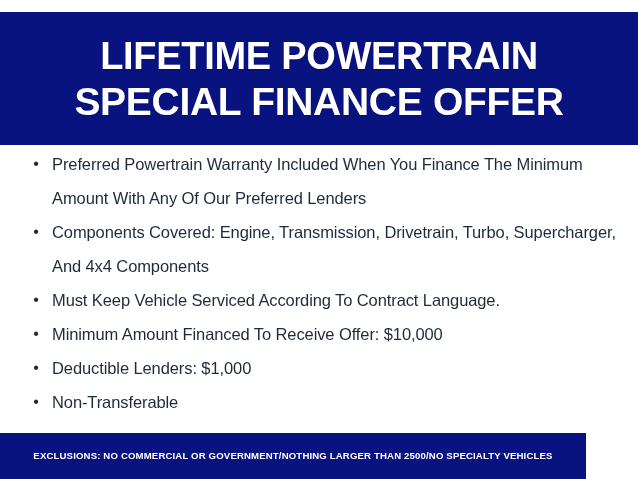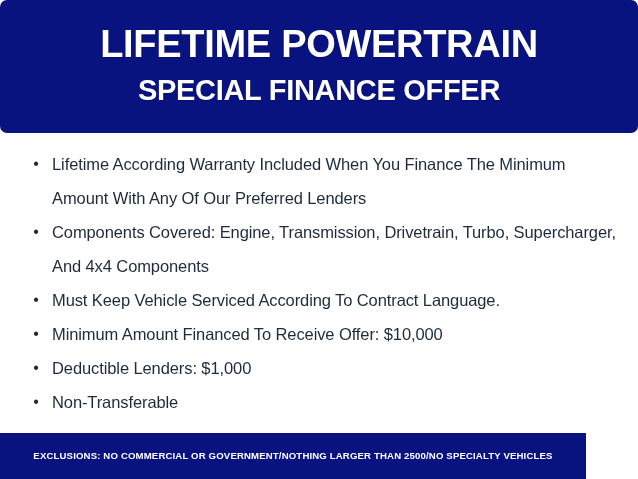--- a/index.html
+++ b/index.html
@@ -19,44 +19,43 @@
     width: 638px;
     height: 479px;
     background: #ffffff;
     box-sizing: border-box;
   }
 
   
   .header {
     position: absolute;
     left: 0;
-    top: 0;
+    top: 12px;
     width: 638px;
     height: 133px;
     background: #081380;
     display: flex;
     flex-direction: column;
     align-items: center;
     justify-content: center;
     overflow: hidden;
-    border-radius: 7px;
   }
   .header-line {
     color: #ffffff;
     font-family: "Liberation Sans", sans-serif;
     font-weight: bold;
     font-size: 38px;
     line-height: 46px;
     letter-spacing: -0.3px;
     text-align: center;
     white-space: nowrap;
     text-shadow: 0 1px 1px rgba(0,0,0,0.18);
   }
   .header-line.l1 { font-size: 38px; }
-  .header-line.l2 { font-size: 29px; }
+  .header-line.l2 { font-size: 39px; }
 
   
   .body-area {
     position: absolute;
     left: 0;
     top: 133px;
     width: 638px;
     height: 300px;
     padding: 14px 20px 0 20px;
     box-sizing: border-box;
@@ -121,21 +120,21 @@
   <div class="header">
     <div class="header-line l1">LIFETIME POWERTRAIN</div>
     <div class="header-line l2">SPECIAL FINANCE OFFER</div>
   </div>
 
   <div class="body-area">
     <ul class="bullets">
 
       <li>
         <span class="dot">•</span>
-        <span class="btext">Lifetime According Warranty Included When You Finance The Minimum Amount With Any Of Our Preferred Lenders</span>
+        <span class="btext">Preferred Powertrain Warranty Included When You Finance The Minimum Amount With Any Of Our Preferred Lenders</span>
       </li>
 
       <li>
         <span class="dot">•</span>
         <span class="btext">Components Covered: Engine, Transmission, Drivetrain, Turbo, Supercharger, And 4x4 Components</span>
       </li>
 
       <li>
         <span class="dot">•</span>
         <span class="btext">Must Keep Vehicle Serviced According To Contract Language.</span>

